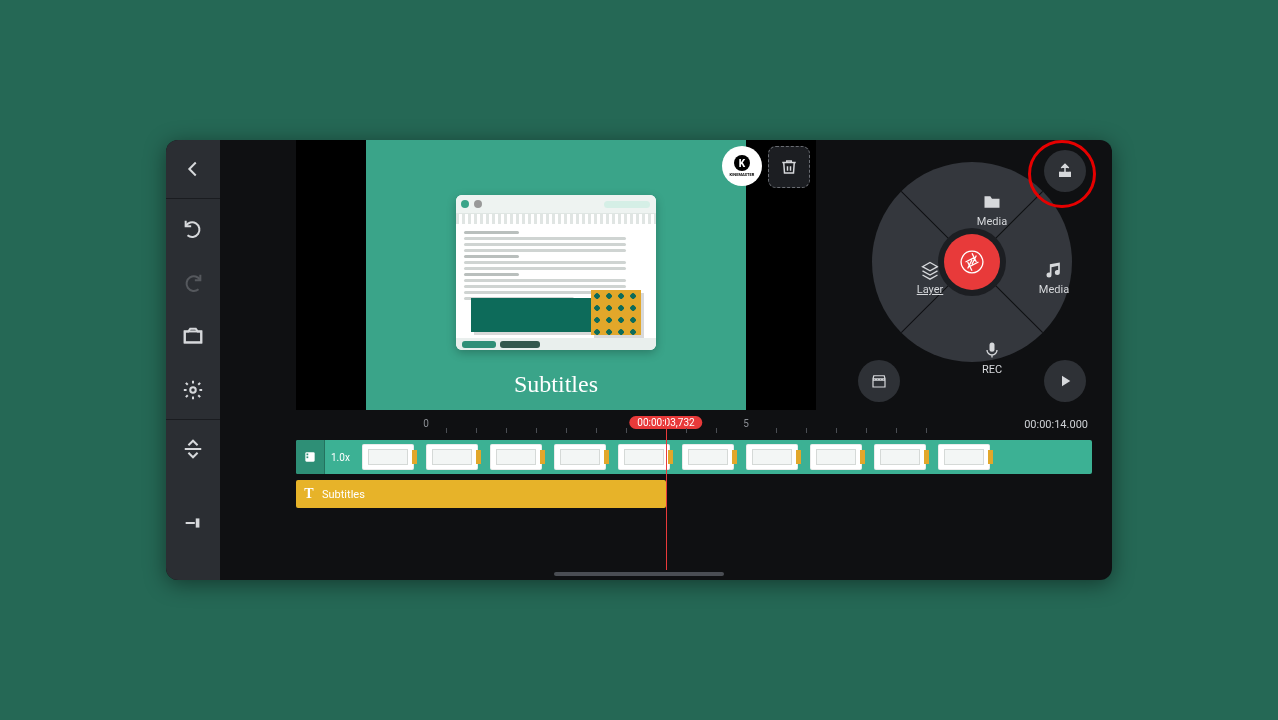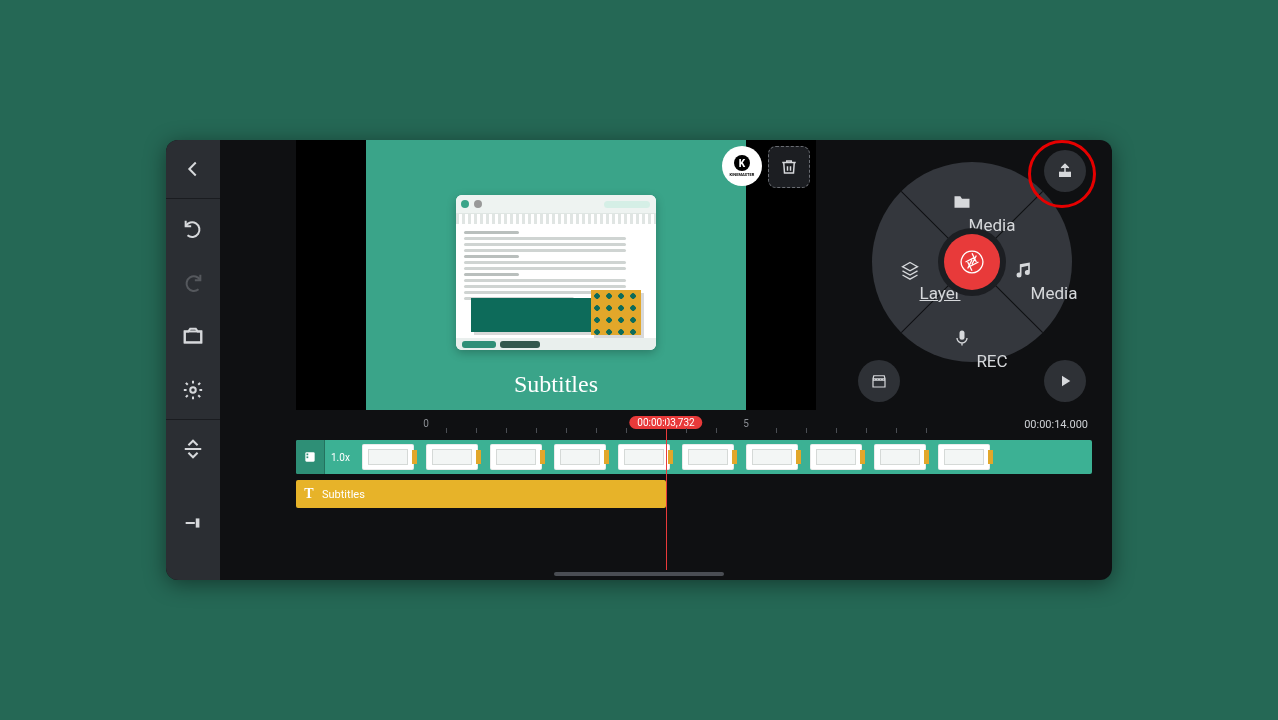--- a/index.html
+++ b/index.html
@@ -134,27 +134,27 @@
   .wheel-center{
     position:absolute;left:50%;top:50%;
     width:56px;height:56px;margin:-28px 0 0 -28px;
     border-radius:50%;background:#e83a3a;
     display:flex;align-items:center;justify-content:center;
     box-shadow:0 0 0 6px #1c1e22;
   }
   .wheel-center svg{width:26px;height:26px;fill:#fff;}
   .seg{
     position:absolute;width:80px;text-align:center;
-    color:#d6d8db;font-size:17px;cursor:pointer;
-    display:flex;flex-direction:column;gap:3px;
+    color:#d6d8db;font-size:11px;cursor:pointer;
+    display:flex;flex-direction:column;align-items:center;gap:3px;
   }
   .seg svg{width:20px;height:20px;fill:currentColor;}
   .seg.top{left:80px;top:30px;}
-  .seg.bot{left:80px;top:166px;}
-  .seg.left{left:28px;top:98px;text-decoration:underline;}
+  .seg.bot{left:80px;top:178px;}
+  .seg.left{left:18px;top:98px;text-decoration:underline;}
   .seg.right{left:142px;top:98px;}
 
   .corner-btn{
     position:absolute;width:42px;height:42px;border-radius:50%;
     background:#2e3136;color:#d6d8db;
     display:flex;align-items:center;justify-content:center;cursor:pointer;
   }
   .corner-btn svg{width:18px;height:18px;fill:currentColor;stroke:currentColor;}
   .corner-tr{right:6px;top:6px;}
   .corner-bl{left:6px;top:216px;}

